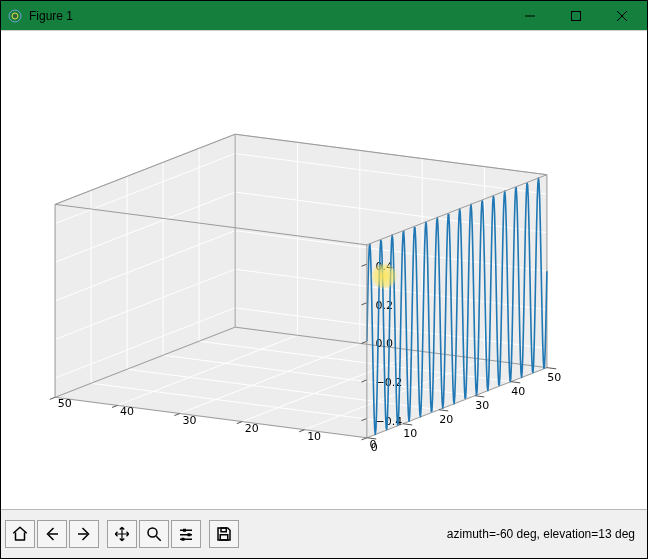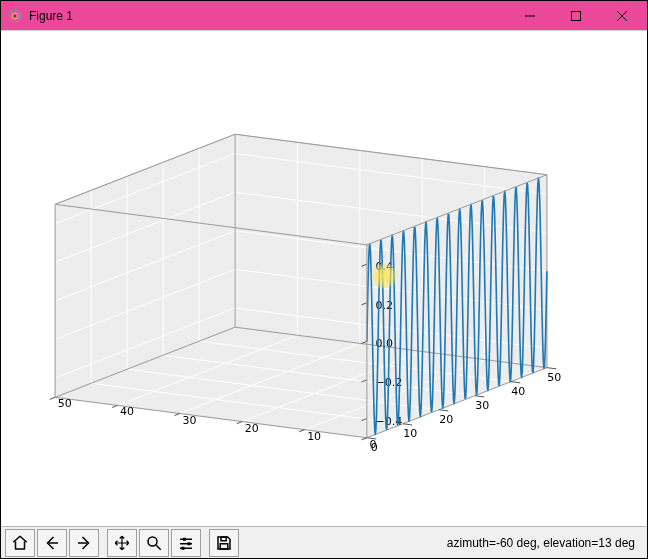--- a/index.html
+++ b/index.html
@@ -16,21 +16,21 @@
     overflow: hidden;
   }
 
   
   .titlebar {
     height: 30px;
     display: flex;
     align-items: center;
     padding: 0 2px 0 6px;
     border-bottom: 1px solid #d0d0d0;
-    background: #ec4899;
+    background: #15803d;
   }
   .titlebar .app-icon {
     width: 16px; height: 16px;
     margin-right: 6px;
     display: inline-block;
   }
   .titlebar .title { flex: 0 0 auto; }
   .titlebar .spacer { flex: 1 1 auto; }
   .win-btn {
     width: 46px; height: 28px;
@@ -52,21 +52,21 @@
   .cursor-highlight {
     position: absolute;
     width: 26px; height: 26px;
     border-radius: 50%;
     background: radial-gradient(circle, rgba(255,230,80,0.9) 0%, rgba(255,230,80,0.5) 55%, rgba(255,230,80,0) 75%);
     pointer-events: none;
   }
 
   
   .toolbar {
-    height: 32px;
+    height: 49px;
     background: #f0f0f0;
     border-top: 1px solid #b8b8b8;
     display: flex;
     align-items: center;
     padding: 0 4px;
   }
   .tool-btn {
     width: 30px; height: 28px;
     border: 1px solid #a0a0a0;
     background: #f5f5f5;

